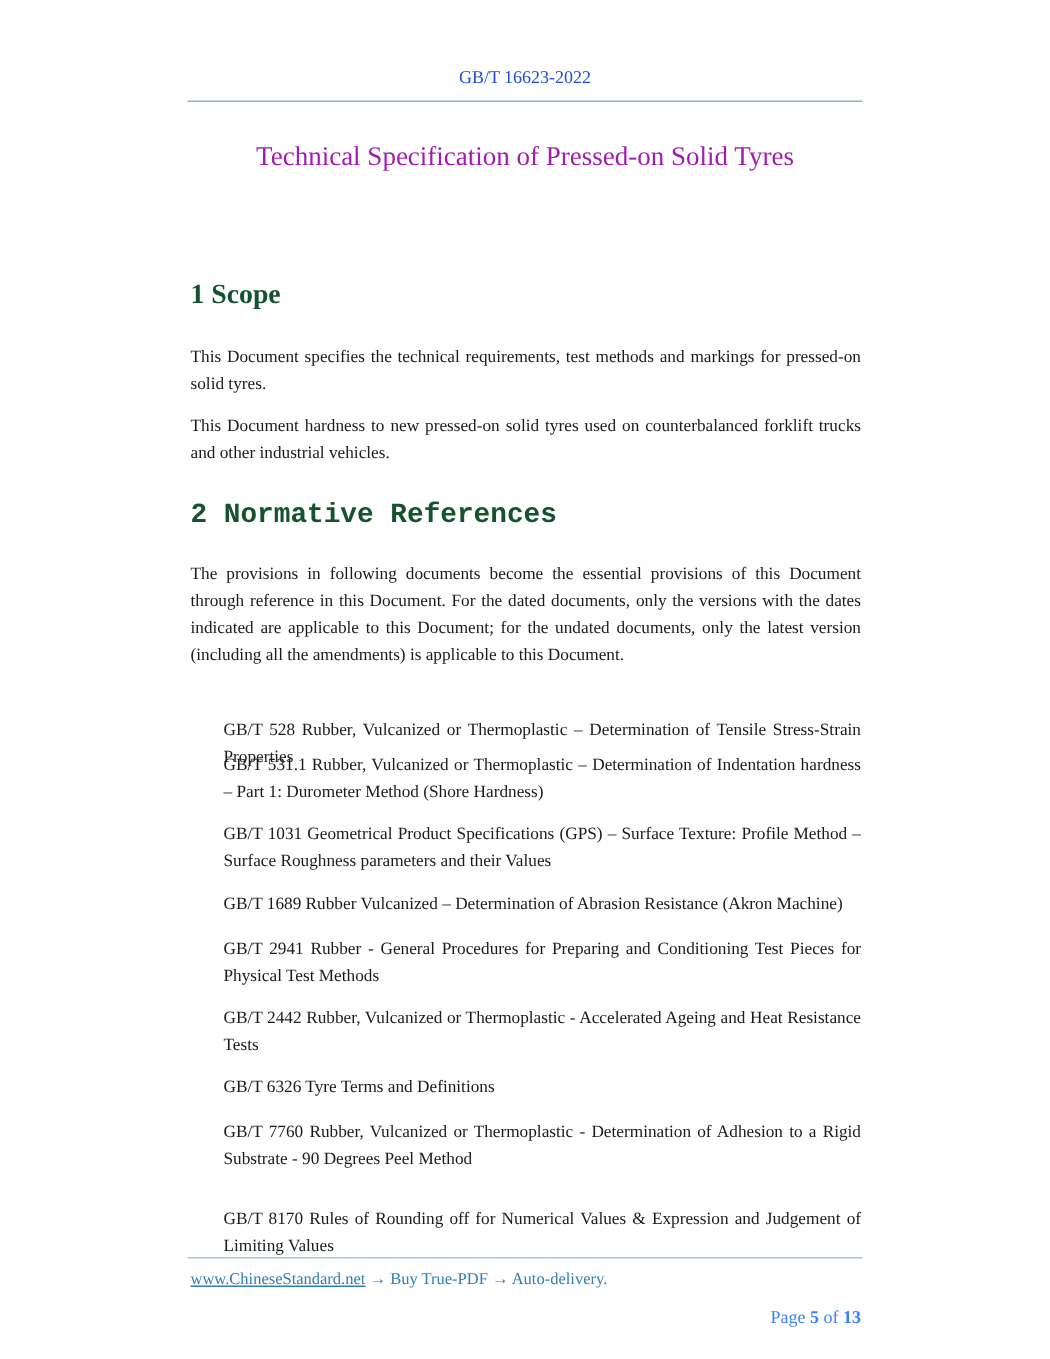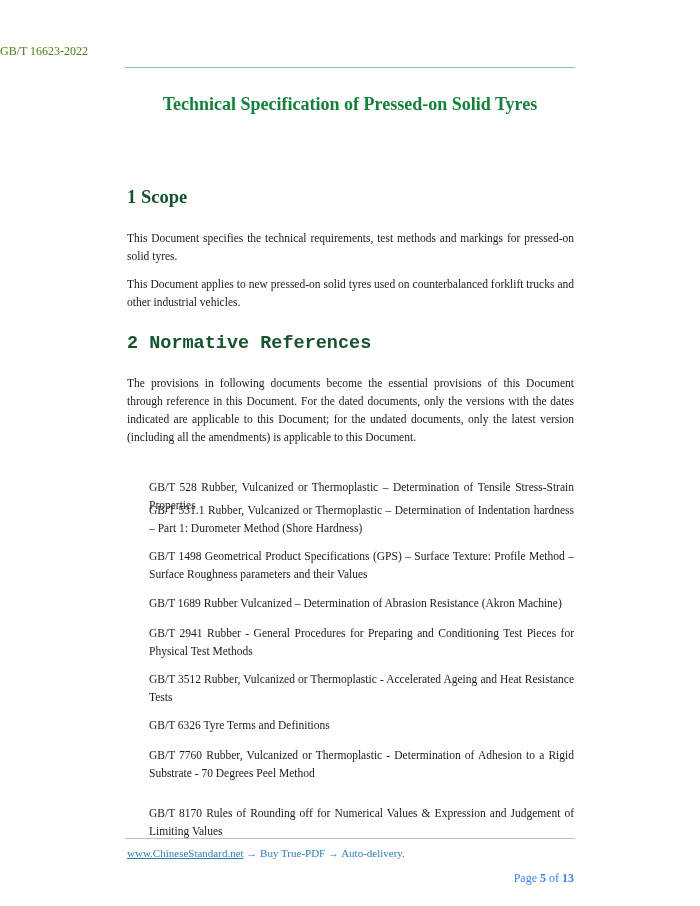--- a/index.html
+++ b/index.html
@@ -1,23 +1,23 @@
 <!DOCTYPE html>
 <html><head>
 <meta charset="utf-8">
 <style>
   html, body { margin: 0; padding: 0; background: #ffffff; }
   body { width: 700px; height: 906px; position: relative; overflow: hidden;
          font-family: "Liberation Serif", "DejaVu Serif", serif; color: #1a1a1a; }
-  .header-code { position: absolute; top: 44px; left: 0; width: 700px; text-align: left;
-                 font-size: 12px; color: #4d7c0f; }
+  .header-code { position: absolute; top: 44px; left: 0; width: 700px; text-align: center;
+                 font-size: 12px; color: #1d4ed8; }
   .header-rule { position: absolute; top: 67px; left: 125px; width: 450px; height: 0;
                  border-top: 1px solid #8fb3c4; }
   .doc-title { position: absolute; top: 94px; left: 0; width: 700px; text-align: center;
-               font-size: 18px; font-weight: bold; color: #15803d; }
+               font-size: 18px; font-weight: normal; color: #a21caf; }
   h2.sec { margin: 0; font-size: 18.5px; font-weight: bold; color: #14532d; position: absolute; left: 127px; }
   p.para { margin: 0; font-size: 11.5px; line-height: 18px; text-align: justify; position: absolute;
            left: 127px; width: 447px; }
   p.ref { margin: 0; font-size: 11.5px; line-height: 18px; text-align: justify; position: absolute;
           left: 149px; width: 425px; }
   .footer-rule { position: absolute; top: 838px; left: 125px; width: 450px; height: 0;
                  border-top: 1px solid #a9c6d4; }
   .footer-left { position: absolute; top: 847px; left: 127px; font-size: 11px; color: #2f7fb3; }
   .footer-left .link { text-decoration: underline; color: #2f7fb3; cursor: pointer; }
   .footer-right { position: absolute; top: 847px; right: 126px; font-size: 12px; color: #3b82f6; margin-top: 24px; }
@@ -26,33 +26,33 @@
 </head>
 <body>
 
 <div class="header-code">GB/T 16623-2022</div>
 <div class="header-rule"></div>
 
 <div class="doc-title">Technical Specification of Pressed-on Solid Tyres</div>
 
 <h2 class="sec" style="top:187px;">1 Scope</h2>
 <p class="para" style="top:229px;">This Document specifies the technical requirements, test methods and markings for pressed-on solid tyres.</p>
-<p class="para" style="top:275px;">This Document applies to new pressed-on solid tyres used on counterbalanced forklift trucks and other industrial vehicles.</p>
+<p class="para" style="top:275px;">This Document hardness to new pressed-on solid tyres used on counterbalanced forklift trucks and other industrial vehicles.</p>
 
 <h2 class="sec" style="top:333px;font-family:Liberation Mono, monospace;">2 Normative References</h2>
 <p class="para" style="top:374px;">The provisions in following documents become the essential provisions of this Document through reference in this Document. For the dated documents, only the versions with the dates indicated are applicable to this Document; for the undated documents, only the latest version (including all the amendments) is applicable to this Document.</p>
 
 <p class="ref" style="top:478px;">GB/T 528 Rubber, Vulcanized or Thermoplastic – Determination of Tensile Stress-Strain Properties</p>
 <p class="ref" style="top:501px;">GB/T 531.1 Rubber, Vulcanized or Thermoplastic – Determination of Indentation hardness – Part 1: Durometer Method (Shore Hardness)</p>
-<p class="ref" style="top:547px;">GB/T 1498 Geometrical Product Specifications (GPS) – Surface Texture: Profile Method – Surface Roughness parameters and their Values</p>
+<p class="ref" style="top:547px;">GB/T 1031 Geometrical Product Specifications (GPS) – Surface Texture: Profile Method – Surface Roughness parameters and their Values</p>
 <p class="ref" style="top:594px;">GB/T 1689 Rubber Vulcanized – Determination of Abrasion Resistance (Akron Machine)</p>
 <p class="ref" style="top:624px;">GB/T 2941 Rubber - General Procedures for Preparing and Conditioning Test Pieces for Physical Test Methods</p>
-<p class="ref" style="top:670px;">GB/T 3512 Rubber, Vulcanized or Thermoplastic - Accelerated Ageing and Heat Resistance Tests</p>
+<p class="ref" style="top:670px;">GB/T 2442 Rubber, Vulcanized or Thermoplastic - Accelerated Ageing and Heat Resistance Tests</p>
 <p class="ref" style="top:716px;">GB/T 6326 Tyre Terms and Definitions</p>
-<p class="ref" style="top:746px;">GB/T 7760 Rubber, Vulcanized or Thermoplastic - Determination of Adhesion to a Rigid Substrate - 70 Degrees Peel Method</p>
+<p class="ref" style="top:746px;">GB/T 7760 Rubber, Vulcanized or Thermoplastic - Determination of Adhesion to a Rigid Substrate - 90 Degrees Peel Method</p>
 <p class="ref" style="top:792px;margin-top:12px;">GB/T 8170 Rules of Rounding off for Numerical Values &amp; Expression and Judgement of Limiting Values</p>
 
 <div class="footer-rule"></div>
 <div class="footer-left">
   <span class="link">www.ChineseStandard.net</span><span> → </span><span>Buy True-PDF</span><span> → </span><span>Auto-delivery.</span>
 </div>
 <div class="footer-right">
   <span>Page</span>
   <b>5</b>
   <span>of</span>

